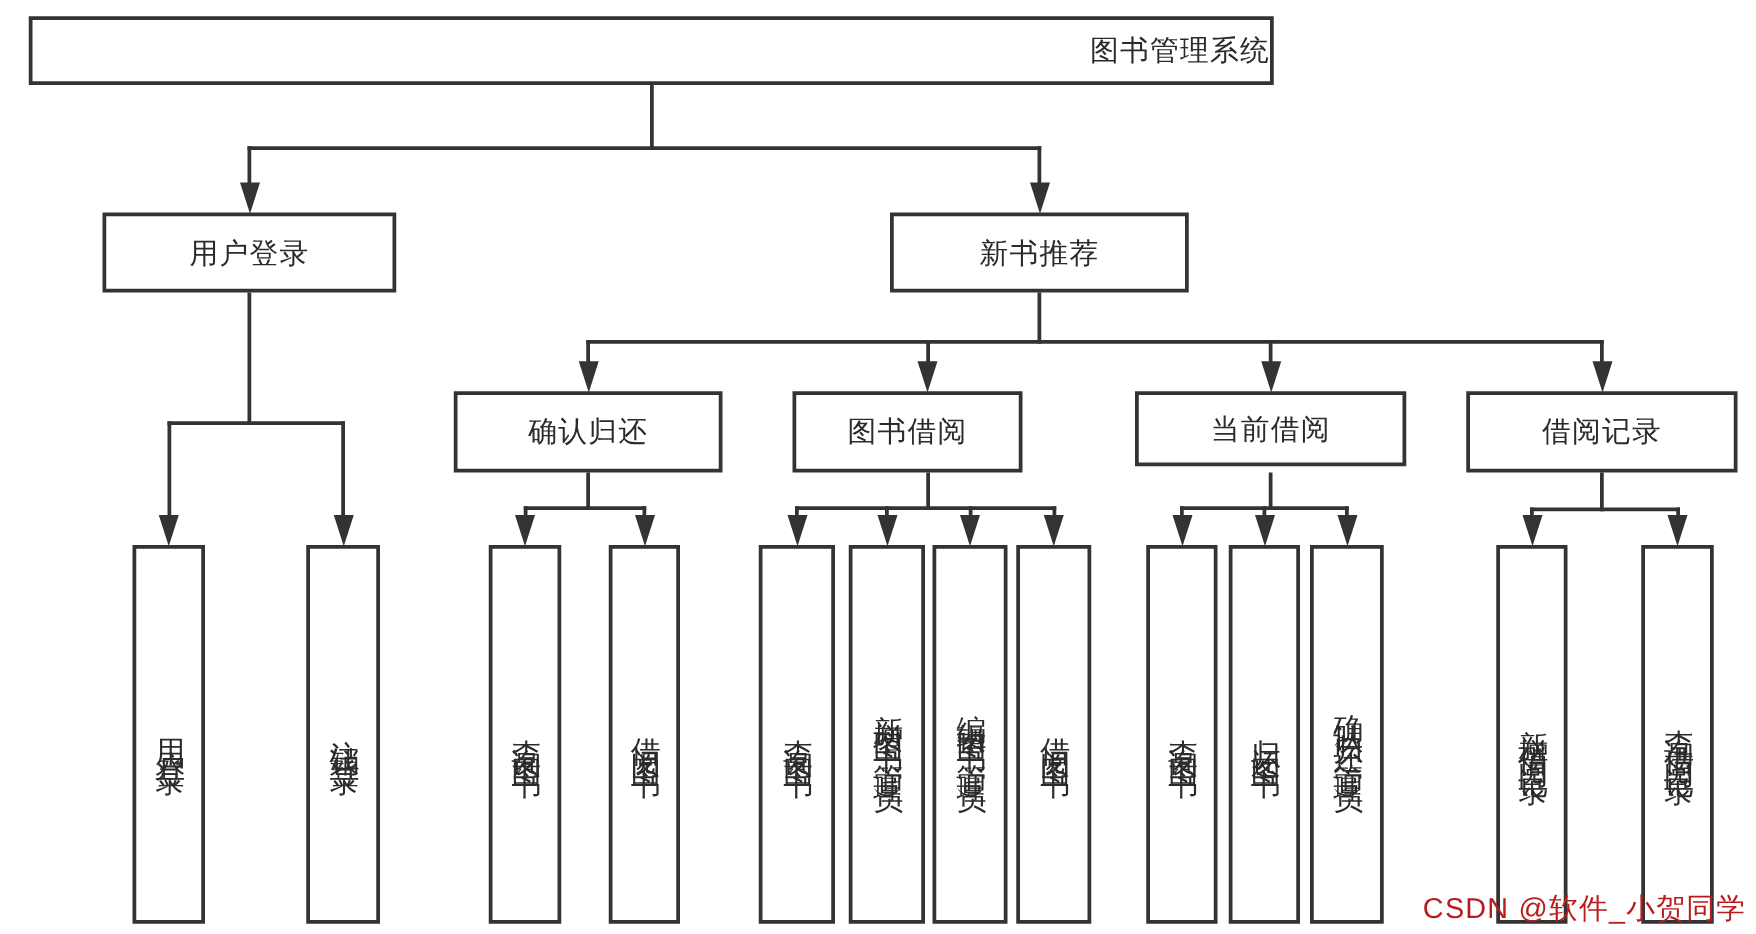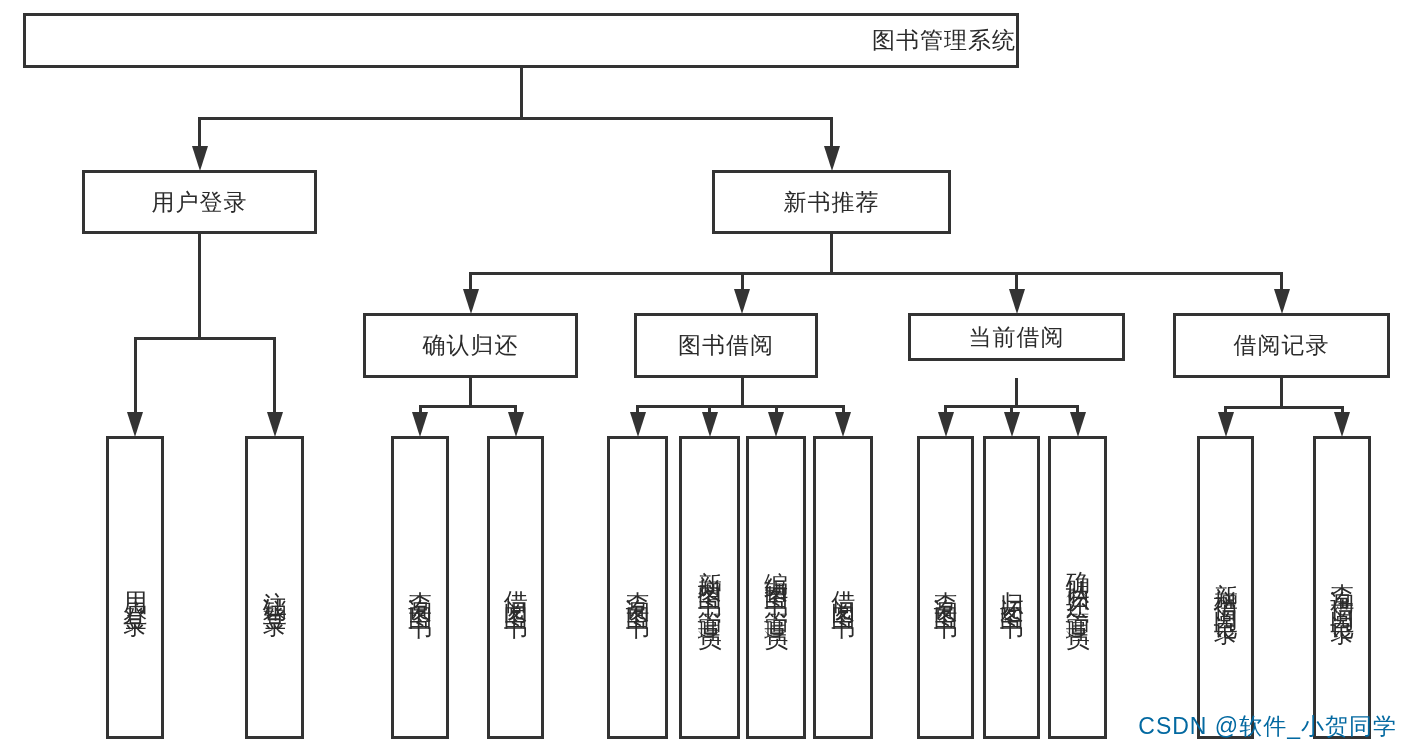--- a/index.html
+++ b/index.html
@@ -56,37 +56,37 @@
     color: #b9b9b9;
     letter-spacing: 1px;
     white-space: nowrap;
     z-index: 10;
   }
 </style>
 </head>
 <body>
 
 <div id="stage" style="background: rgb(255, 255, 255);">
-  <div class="watermark" style="color: #0369a1;">CSDN @软件_小贺同学</div>
+  <div class="watermark" style="color: #b91c1c;">CSDN @软件_小贺同学</div>
 <div class="node h" style="left: 23px; top: 13px; width: 996px; height: 55px; border-color: rgb(51, 51, 51); background: rgb(255, 255, 255); color: rgb(43, 43, 43); justify-content: flex-end;">
       <span>图书管理系统</span>
     </div>
     <div class="node h" style="left: 82px; top: 170px; width: 235px; height: 64px; border-color: rgb(51, 51, 51); background: rgb(255, 255, 255); color: rgb(43, 43, 43);">
       <span>用户登录</span>
     </div>
     <div class="node h" style="left: 712px; top: 170px; width: 239px; height: 64px; border-color: rgb(51, 51, 51); background: rgb(255, 255, 255); color: rgb(43, 43, 43);">
       <span>新书推荐</span>
     </div>
     <div class="node h" style="left: 363px; top: 313px; width: 215px; height: 65px; border-color: rgb(51, 51, 51); background: rgb(255, 255, 255); color: rgb(43, 43, 43);">
       <span>确认归还</span>
     </div>
     <div class="node h" style="left: 634px; top: 313px; width: 184px; height: 65px; border-color: rgb(51, 51, 51); background: rgb(255, 255, 255); color: rgb(43, 43, 43);">
       <span>图书借阅</span>
     </div>
-    <div class="node h" style="left: 908px; top: 313px; width: 217px; height: 48px; border-color: rgb(51, 51, 51); background: rgb(255, 255, 255); color: rgb(43, 43, 43);">
+    <div class="node h" style="left: 908px; top: 313px; width: 217px; height: 60px; border-color: rgb(51, 51, 51); background: rgb(255, 255, 255); color: rgb(43, 43, 43);">
       <span>当前借阅</span>
     </div>
     <div class="node h" style="left: 1173px; top: 313px; width: 217px; height: 65px; border-color: rgb(51, 51, 51); background: rgb(255, 255, 255); color: rgb(43, 43, 43);">
       <span>借阅记录</span>
     </div>
     <div class="node v" style="left: 106px; top: 436px; width: 58px; height: 303px; border-color: rgb(51, 51, 51); background: rgb(255, 255, 255); color: rgb(43, 43, 43);">
       <span>用户登录</span>
     </div>
     <div class="node v" style="left: 245px; top: 436px; width: 59px; height: 303px; border-color: rgb(51, 51, 51); background: rgb(255, 255, 255); color: rgb(43, 43, 43);">
       <span>注销登录</span>

